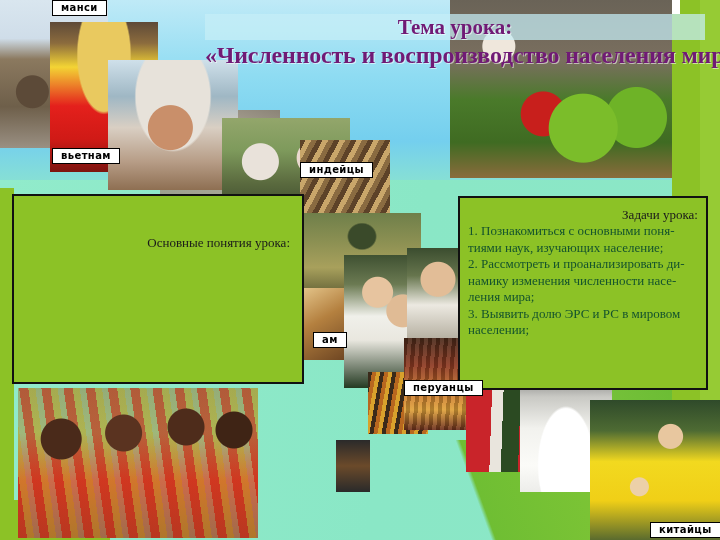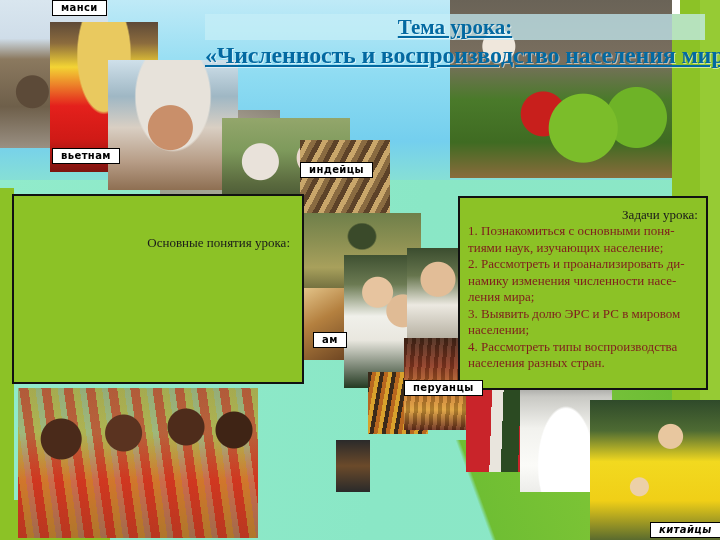--- a/index.html
+++ b/index.html
@@ -108,24 +108,23 @@
       repeating-linear-gradient(82deg,rgba(220,40,30,.55) 0 9px,rgba(240,200,60,.35) 9px 16px,rgba(255,255,255,.18) 16px 22px),
       linear-gradient(180deg,#7d9a5a 0%,#8aa85e 30%,#c14a22 62%,#8c4a22 100%);}
   .p-folk-small{left:336px;top:440px;width:34px;height:52px;
     background:linear-gradient(180deg,#2a2a2a 0%,#6b4a2a 50%,#2a2a2a 100%);}
   .p-peru-small{left:368px;top:372px;width:60px;height:62px;
     background:repeating-linear-gradient(100deg,#3a2a1a 0 4px,#b8671f 4px 8px,#d8a12c 8px 12px);}
 
   
   #title-block{position:absolute;left:205px;top:14px;width:500px;z-index:30;}
   .t-line{
-    display:block;color:#0369a1;font-family:"Liberation Serif", serif;
+    display:block;color:#701a75;font-family:"Liberation Serif", serif;
     font-weight:bold;text-align:center;
     text-shadow:1px 1px 0 rgba(255,255,255,.55);
-    text-decoration:underline;
   }
   .t-line1{font-size:21px;line-height:26px;background:rgba(198,238,246,.72);}
   .t-line2{font-size:24px;line-height:30px;letter-spacing:-.2px;white-space:nowrap;}
 
   
   .gbox{position:absolute;background:#8cc226;border:2px solid #111;z-index:35;}
   #box-concepts{left:12px;top:194px;width:288px;height:186px;}
   #box-tasks{left:458px;top:196px;width:246px;height:190px;}
 
   .bx-title{
@@ -136,21 +135,21 @@
     display:block;color:#c00a0a;font-weight:bold;font-size:13px;line-height:17px;
     font-family:"Liberation Serif", serif;
   }
   #box-concepts .pad{padding:38px 12px 0 14px;}
   #box-concepts .bx-body{margin-top:2px;}
   #box-concepts .bx-body .ln{display:block;}
   #box-concepts .bx-body .ln.first{text-indent:14px;}
 
   #box-tasks .pad{padding:8px 8px 0 8px;}
   #box-tasks .bx-title{font-size:13px;}
-  #box-tasks .task{display:block;color:#7f1d1d;font-weight:normal;
+  #box-tasks .task{display:block;color:#14532d;font-weight:normal;
     font-size:13px;line-height:16.5px;text-align:justify;}
   #box-tasks .task .ln{display:block;}
 </style>
 </head>
 <body>
 
 <div id="slide">
 
   <div class="bg-base"></div>
   <div class="bg-sky"></div>
@@ -194,21 +193,21 @@
 
   <div class="ph p-peru">
     <span class="lbl" style="left:0px;top:42px;">перуанцы</span>
   </div>
 
   <div class="ph p-folk-small"></div>
   <div class="ph p-folk-red"></div>
   <div class="ph p-white-dress"></div>
 
   <div class="ph p-china">
-    <span class="lbl" style="left:60px;top:122px;font-style:italic;">китайцы</span>
+    <span class="lbl" style="left:60px;top:122px;">китайцы</span>
   </div>
 
   <div class="ph p-africa-dance"></div>
 
   <div id="title-block">
     <span class="t-line t-line1">Тема урока:</span>
     <span class="t-line t-line2">«Численность и воспроизводство населения мира»</span>
   </div>
 
   <div class="gbox" id="box-concepts">
@@ -227,21 +226,17 @@
           </span>
           <span class="task">
             <span class="ln">2.  Рассмотреть и проанализировать  ди-</span>
             <span class="ln"> намику  изменения  численности  насе-</span>
             <span class="ln">ления мира;</span>
           </span>
           <span class="task">
             <span class="ln">3.  Выявить  долю ЭРС  и РС в мировом</span>
             <span class="ln"> населении;</span>
           </span>
-          <span class="task">
-            <span class="ln">4.  Рассмотреть типы   воспроизводства</span>
-            <span class="ln">населения разных стран.</span>
-          </span>
         </div>
     </div>
   </div>
 
 </div>
 
 </body></html>

